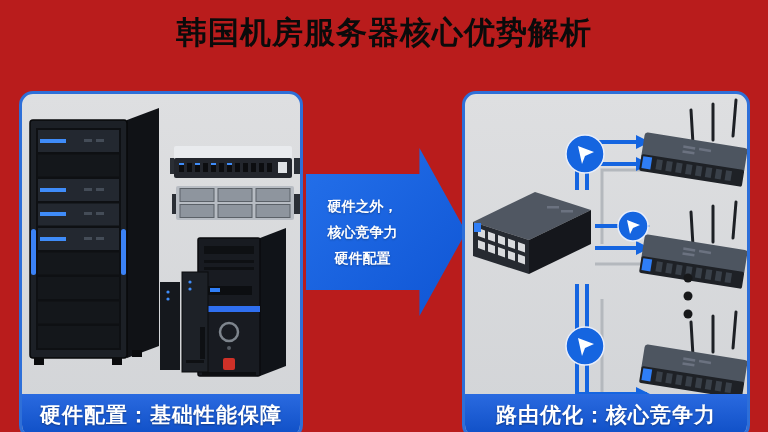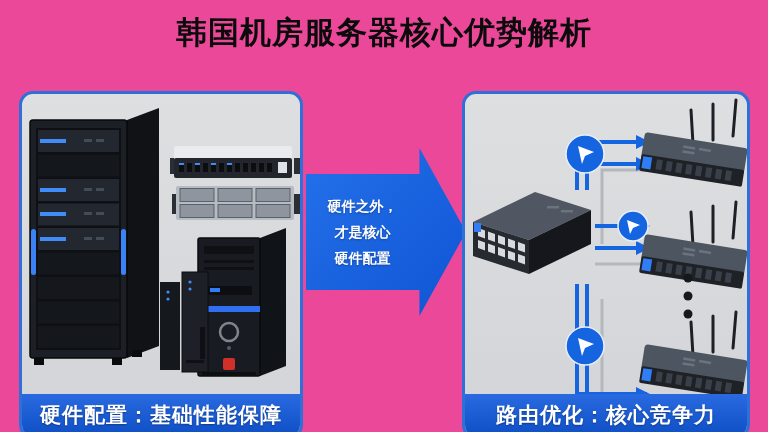--- a/index.html
+++ b/index.html
@@ -1,16 +1,16 @@
 <!DOCTYPE html>
 <html><head>
 <meta charset="utf-8">
 <style>
   html,body{margin:0;padding:0;background:#fff;}
-  #stage{position:relative;width:768px;height:432px;background:#ec4899;overflow:hidden;
+  #stage{position:relative;width:768px;height:432px;background:#b91c1c;overflow:hidden;
          font-family:"Liberation Sans","DejaVu Sans",sans-serif;}
   .title{position:absolute;top:12px;left:0;width:768px;text-align:center;
          font-size:31px;font-weight:900;color:#0b0b0b;letter-spacing:1px;}
   .panel{position:absolute;top:68px;width:284px;height:348px;box-sizing:border-box;
          border:3px solid #2e6fd8;border-radius:14px;overflow:hidden;
          background:linear-gradient(180deg,#dedfe1 0%,#d2d4d7 100%);margin-top:23px;}
   #left-panel{left:19px;}
   #right-panel{left:462px;width:288px;}
   .panel svg{position:absolute;top:0;left:0;}
   .caption{position:absolute;left:0;bottom:0;width:100%;height:42px;
@@ -135,21 +135,21 @@
         <rect x="40" y="55" width="5" height="32" fill="#0e1013"></rect>
         <rect x="26" y="88" width="18" height="3" fill="#0e1013"></rect>
       </g>
     </svg>
     <div class="caption">硬件配置：基础性能保障</div>
   </div>
 
   <div id="transition-arrow"></div>
   <div class="arrow-text" style="position:absolute;left:306px;top:193px;">
     <div>硬件之外，</div>
-    <div>才是核心</div>
+    <div>核心竞争力</div>
     <div>硬件配置</div>
   </div>
 
   <div class="panel" id="right-panel">
     <svg width="282" height="300" viewBox="0 0 282 300">
       <defs>
         <marker id="ab" markerUnits="userSpaceOnUse" markerWidth="14" markerHeight="14" refX="11" refY="7" orient="auto">
           <path d="M0,0 L14,7 L0,14 Z" fill="#1565e0"></path>
         </marker>
         <g id="router">

